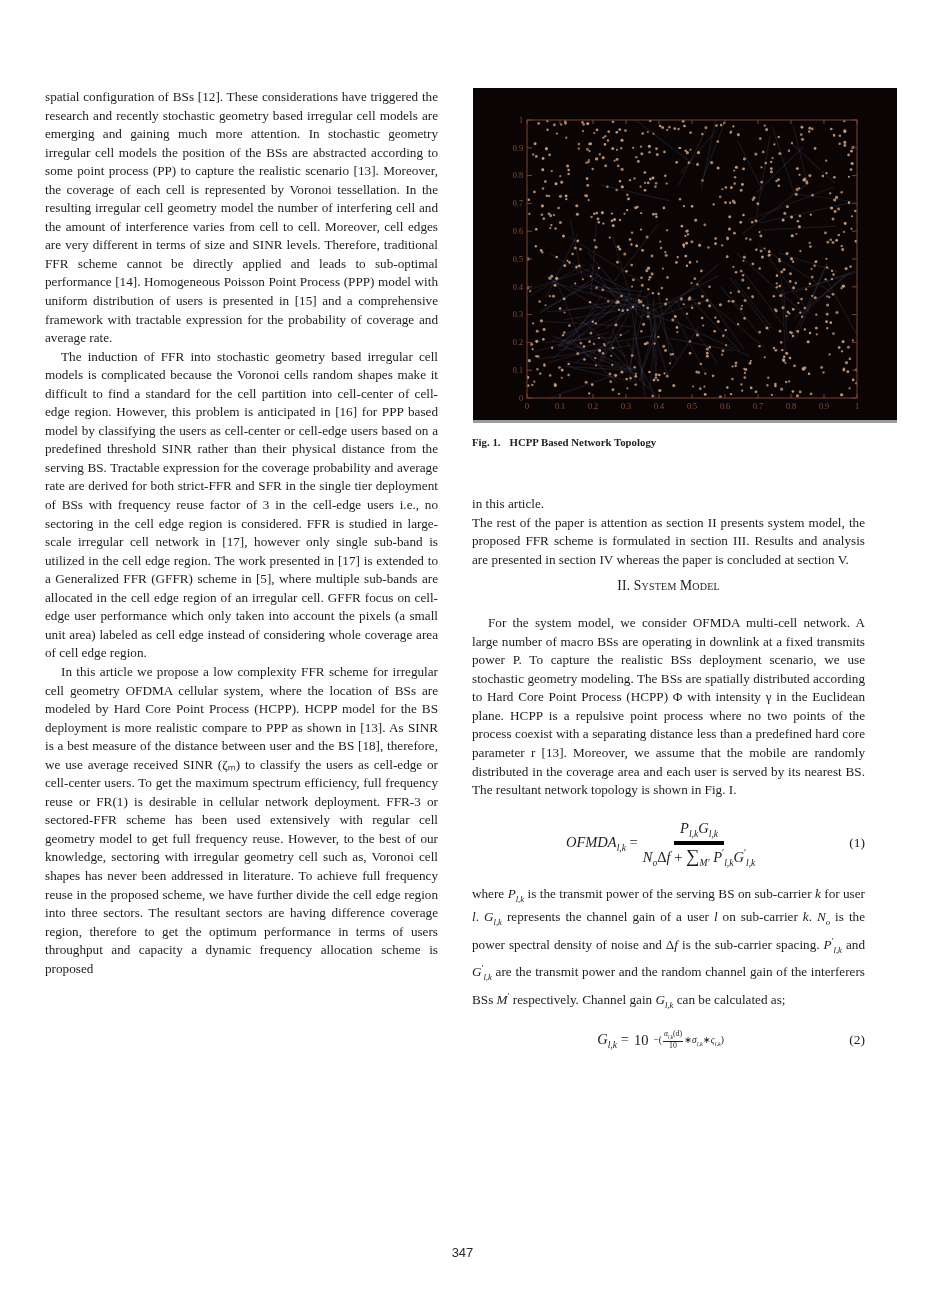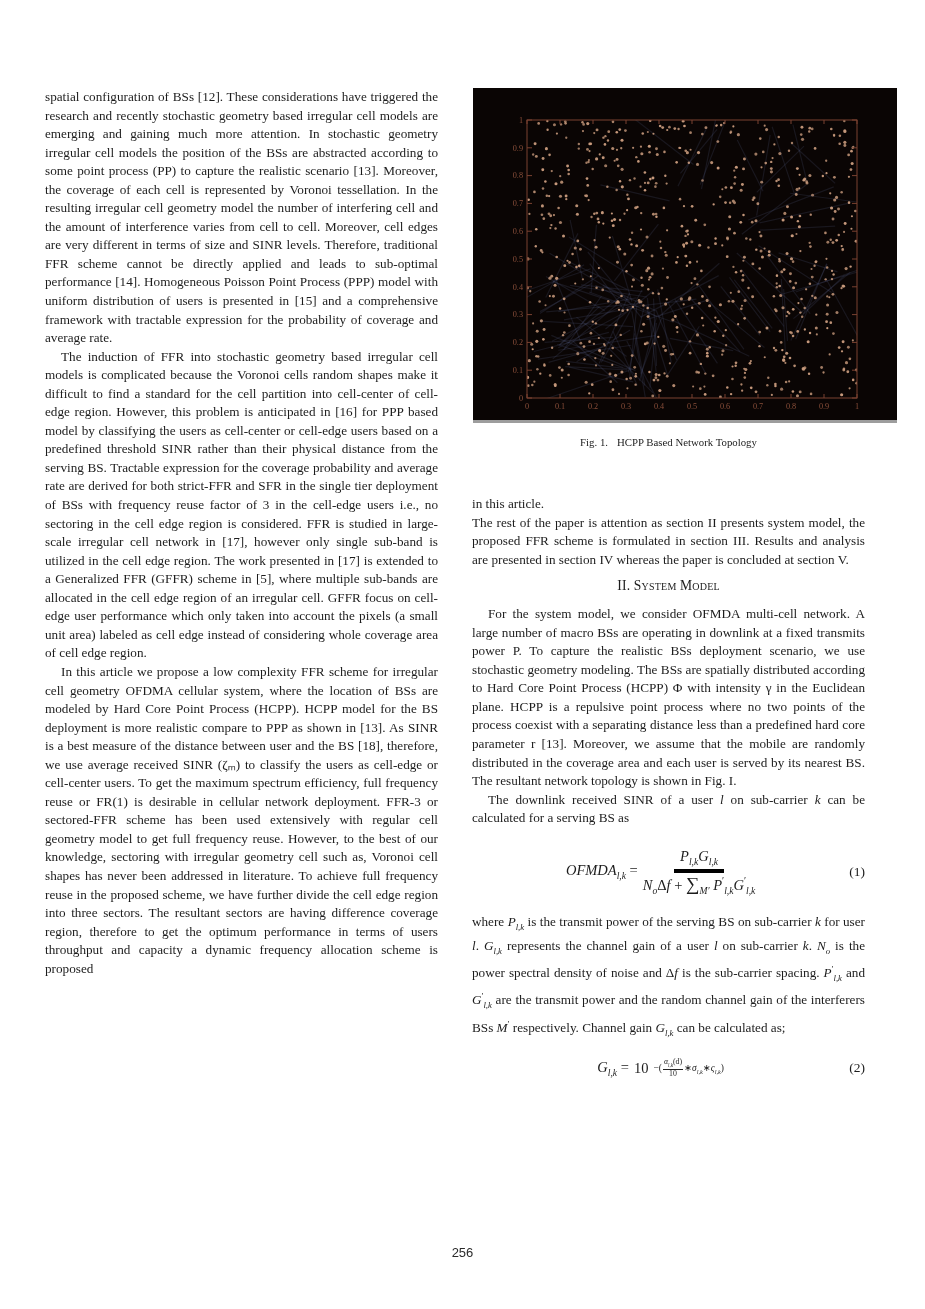--- a/index.html
+++ b/index.html
@@ -9,24 +9,24 @@
   .col-left{left:45px;}
   .col-right{left:472px;}
   p.body-par{margin:0;text-align:justify;font-size:13.2px;line-height:18.55px;}
   .indent{text-indent:16px;}
   .it{font-style:italic;}
   sub{font-size:0.66em;}
   sup{font-size:0.66em;}
   
   .figure-wrap{position:relative;left:1px;width:424px;height:332px;background:#0a0504;
                border-bottom:3px solid #9d9d9d;}
-  .figure-caption{margin-top:13px;margin-bottom:47px;text-align:center;font-size:10.8px;color:#222;}
+  .figure-caption{margin-top:13px;margin-bottom:47px;font-size:10.8px;color:#222;font-weight:bold;}
   .figure-caption .cap-label{margin-right:9px;}
   
-  .section-heading{margin:9px 0 11px 0;text-align:center;font-variant:small-caps;
+  .section-heading{margin:9px 0 20px 0;text-align:center;font-variant:small-caps;
                    font-size:13.6px;letter-spacing:0.2px;}
   
   .equation{display:flex;align-items:center;margin:20px 0 18px 0;font-size:14.5px;}
   .eq-body{flex:1;display:flex;justify-content:center;align-items:center;}
   .eq-row{display:inline-flex;align-items:center;gap:5px;}
   .eq-no{font-size:13.5px;color:#1c1c1c;}
   .frac{display:inline-flex;flex-direction:column;align-items:center;vertical-align:middle;}
   .frac .num{padding:0 6px 2px 6px;border-bottom:4px solid #000000;}
   .frac .den{padding-top:2px;}
   .sum{font-size:1.3em;line-height:0.9;}
@@ -966,21 +966,20 @@
       <span class="cap-label">Fig. 1.</span><span>HCPP Based Network Topology</span>
     </div>
 
     <p class="body-par">in this article.</p>
     <p class="body-par">The rest of the paper is attention as section II presents system model, the proposed FFR scheme is formulated in section III. Results and analysis are presented in section IV whereas the paper is concluded at section V.</p>
 
     <div class="section-heading">II. System Model</div>
 
     <p class="body-par indent">For the system model, we consider OFMDA multi-cell network. A large number of macro BSs are operating in downlink at a fixed transmits power P. To capture the realistic BSs deployment scenario, we use stochastic geometry modeling. The BSs are spatially distributed according to Hard Core Point Process (HCPP) Φ with intensity γ in the Euclidean plane. HCPP is a repulsive point process where no two points of the process coexist with a separating distance less than a predefined hard core parameter r [13]. Moreover, we assume that the mobile are randomly distributed in the coverage area and each user is served by its nearest BS. The resultant network topology is shown in Fig. I.</p>
 
-    <p class="body-par indent"><span>The downlink received SINR of a user </span><span class="it">l</span><span> on sub-carrier </span><span class="it">k</span><span> can be calculated for a serving BS as</span></p>
 
     <div class="equation">
       <div class="eq-body">
         <span class="eq-row">
           <span><span class="it">OFMDA</span><sub class="it">l,k</sub><span> = </span></span>
           <span class="frac">
             <span class="num"><span class="it">P</span><sub class="it">l,k</sub><span class="it">G</span><sub class="it">l,k</sub></span>
             <span class="den"><span class="it">N</span><sub class="it">o</sub><span>Δ</span><span class="it">f</span><span> + </span><span class="sum">∑</span><sub class="it">M′</sub><span> </span><span class="it">P</span><sup>′</sup><sub class="it">l,k</sub><span class="it">G</span><sup>′</sup><sub class="it">l,k</sub></span>
           </span>
         </span>
@@ -1003,15 +1002,15 @@
             </span>
             <span><span>∗</span><span class="it">σ</span><sub class="it">l,k</sub><span>∗</span><span class="it">ς</span><sub class="it">l,k</sub><span>)</span></span>
           </span>
         </span>
       </div>
       <span class="eq-no">(2)</span>
     </div>
 
   </div>
 
-  <div class="page-number">256</div>
+  <div class="page-number">347</div>
 
 </div>
 
 </body></html>

